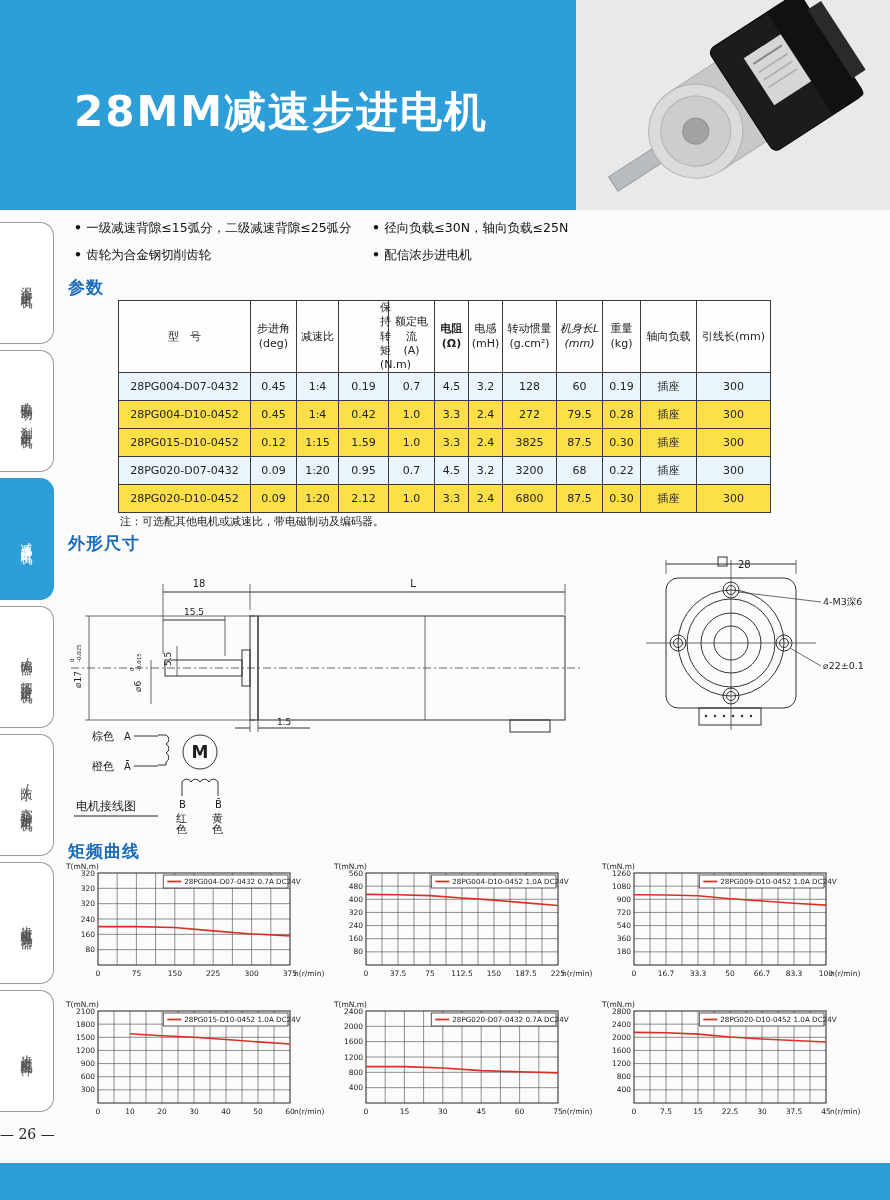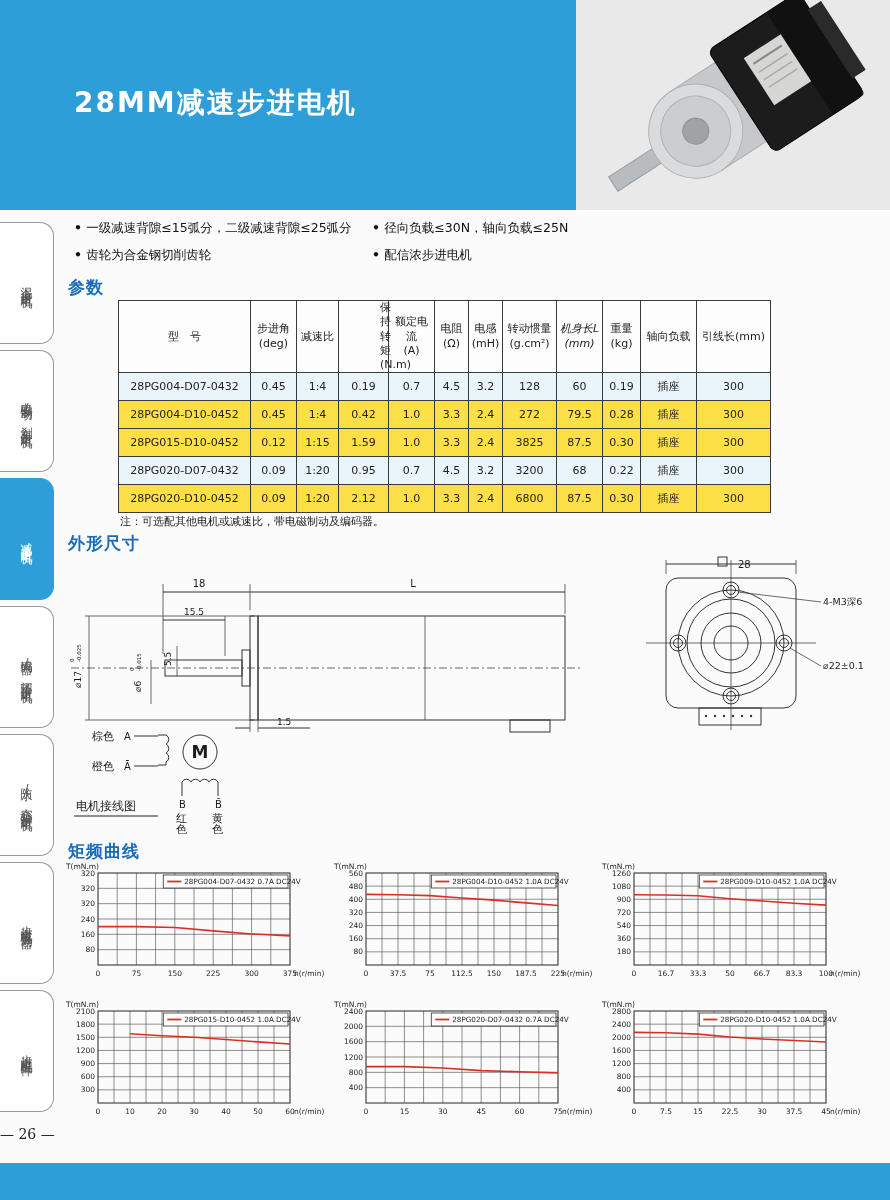--- a/index.html
+++ b/index.html
@@ -2,21 +2,21 @@
 <html><head>
 <meta charset="utf-8">
 <style>
   * { margin:0; padding:0; box-sizing:border-box; }
   html,body { width:890px; }
   body { font-family:"DejaVu Sans","Liberation Sans",sans-serif; background:#fbfbfb; color:#222; }
   #page { position:relative; width:890px; height:1200px; background:#fbfbfb; overflow:hidden; }
 
   
   .hdr-blue { position:absolute; left:0; top:0; width:576px; height:210px; background:#2E9ED9; }
-  .hdr-title { position:absolute; left:74px; top:84px; color:#fff; font-size:28px; font-weight:800; letter-spacing:2px; }
+  .hdr-title { position:absolute; left:74px; top:84px; color:#fff; font-size:42px; font-weight:800; letter-spacing:2px; }
   .hdr-photo { position:absolute; left:576px; top:0; width:314px; height:210px; background:#e9e9e9; overflow:hidden; }
 
   
   .tab { position:absolute; left:0; width:54px; height:122px; background:#fff; border:1px solid #999;
          border-left:none; border-radius:0 14px 14px 0; display:flex; align-items:center; justify-content:center; }
   .tab span { writing-mode:vertical-rl; text-orientation:upright; font-size:12px; color:#555; letter-spacing:2px; line-height:1; }
   .tab.active { background:#2E9ED9; border-color:#2E9ED9; }
   .tab.active span { color:#fff; }
 
   
@@ -108,21 +108,21 @@
 
   <div class="sec-title" style="left:68px; top:276px">参数</div>
   <table class="params">
     <thead>
         <tr>
           <th style="width: 132px;">型　号</th>
           <th style="width: 46px;">步进角<br>(deg)</th>
           <th style="width: 42px;">减速比</th>
           <th style="width: 50px; padding-left: 41px;">保持转矩<br>(N.m)</th>
           <th style="width: 46px;">额定电流<br>(A)</th>
-          <th style="width: 34px;">电阻<br>(Ω)</th>
+          <th style="width: 34px; font-weight: bold;">电阻<br>(Ω)</th>
           <th style="width: 34px;">电感<br>(mH)</th>
           <th style="width: 54px;">转动惯量<br>(g.cm²)</th>
           <th style="width: 46px; font-style: italic;">机身长L<br>(mm)</th>
           <th style="width: 38px;">重量<br>(kg)</th>
           <th style="width: 56px;">轴向负载</th>
           <th style="width: 74px; margin-top: 8px;">引线长(mm)</th>
         </tr>
       </thead>
     <tbody>
         <tr>

